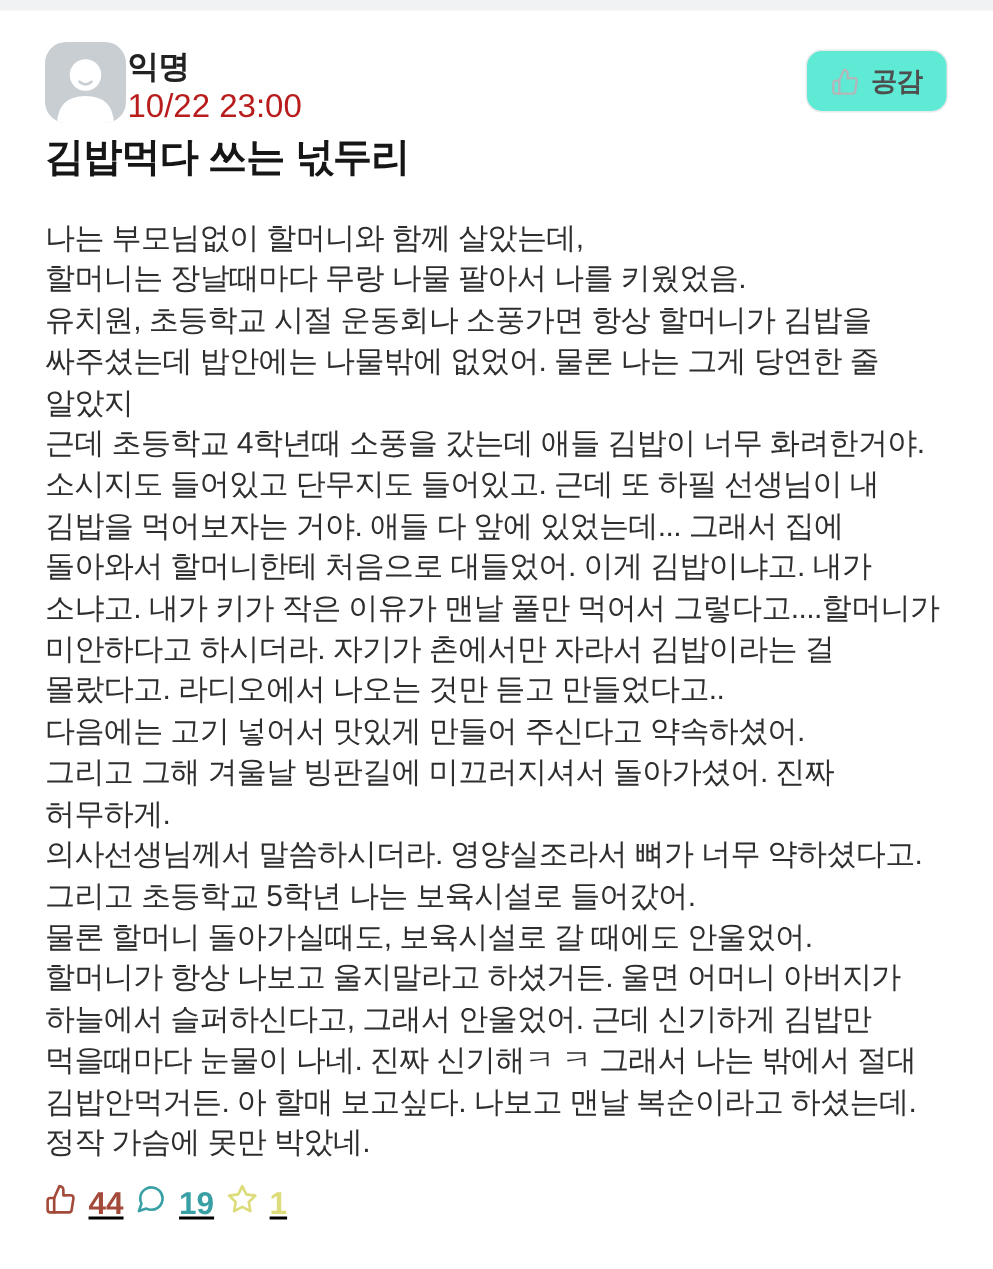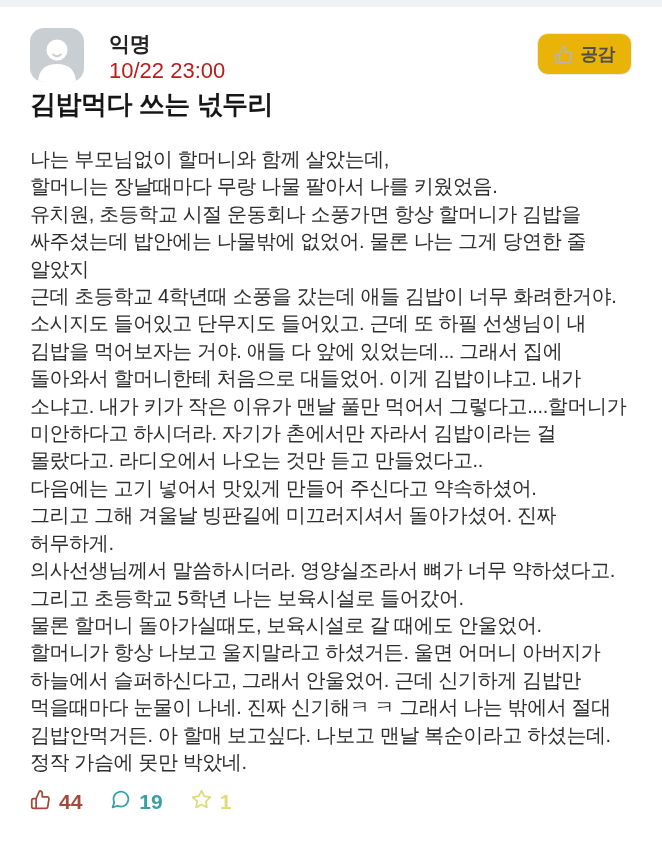--- a/index.html
+++ b/index.html
@@ -17,21 +17,21 @@
   .top-strip {
     height: 7px;
     margin: 0 -30px;
     background: #f0f2f3;
   }
   
   .post-header {
     margin-top: 21px;
     display: flex;
     align-items: flex-start;
-    gap: 25px;
+    gap: 1px;
   }
   .avatar {
     width: 54px; height: 54px;
     border-radius: 14px;
     background: #c9ced3;
     overflow: hidden;
     flex: 0 0 auto;
   }
   .avatar svg { width: 54px; height: 54px; display: block; }
   .user-info { padding-top: 2px; }
@@ -51,21 +51,21 @@
     display: flex;
     gap: 10px;
     padding-top: 5px;
   }
   .action-btn {
     display: inline-flex;
     align-items: center;
     gap: 8px;
     height: 42px;
     padding: 0 16px;
-    background: #eab308;
+    background: #5eead4;
     border: 1.5px solid #e9eaeb;
     border-radius: 11px;
     font-family: Liberation Serif, serif;
     font-size: 17.5px;
     font-weight: 600;
     color: #4e4e4e;
     letter-spacing: -0.3px;
     cursor: pointer;
   }
   .action-btn .btn-icon { display: inline-flex; color: #b3b6b9; }
@@ -84,21 +84,22 @@
     line-height: 27.4px;
     color: #2e2e2e;
     letter-spacing: -0.4px;
     white-space: pre-line;
   }
   
   .post-stats {
     margin-top: 13px;
     display: flex;
     align-items: flex-end;
-    gap: 28px;
+    gap: 8px;
+    text-decoration: underline;
   }
   .stat {
     display: inline-flex;
     align-items: center;
     gap: 8px;
     font-size: 21px;
     font-weight: 600;
     cursor: pointer;
   }
   .stat svg { width: 21px; height: 21px; }

